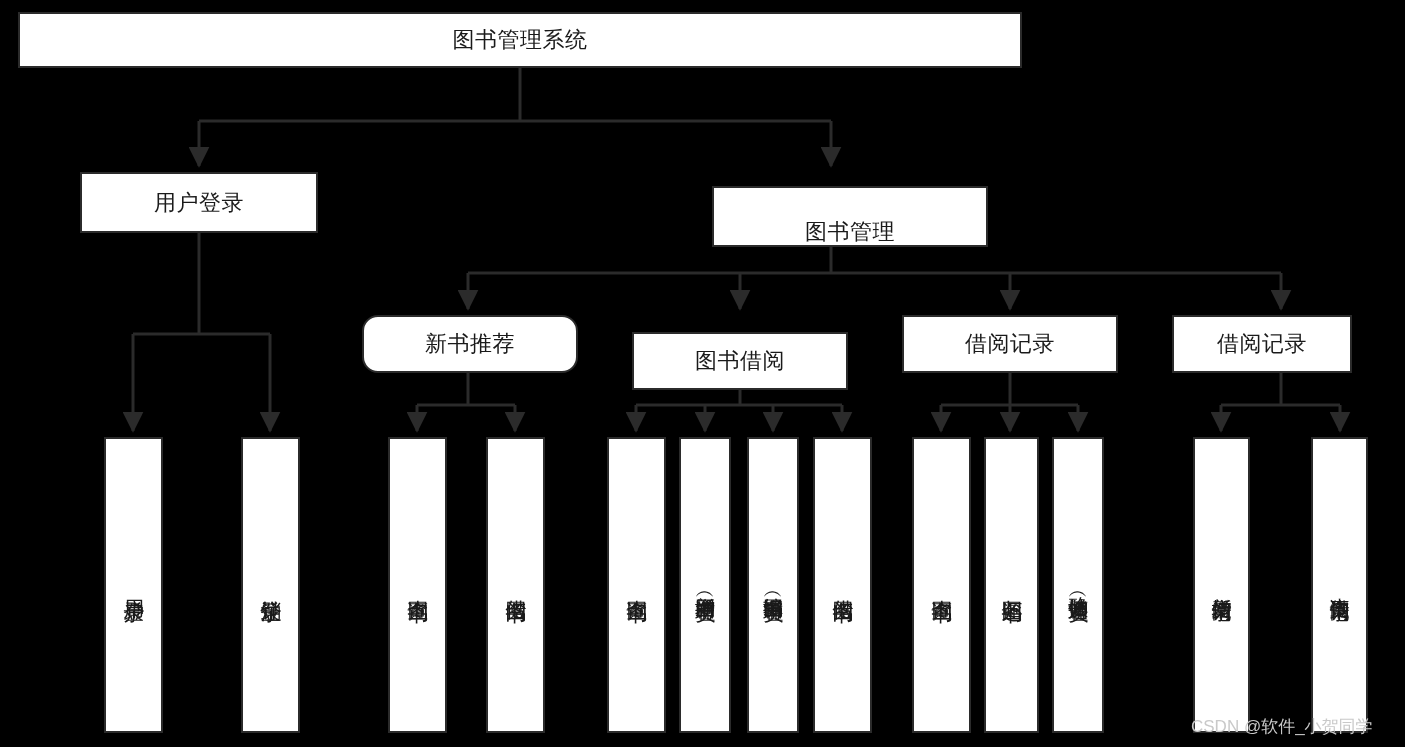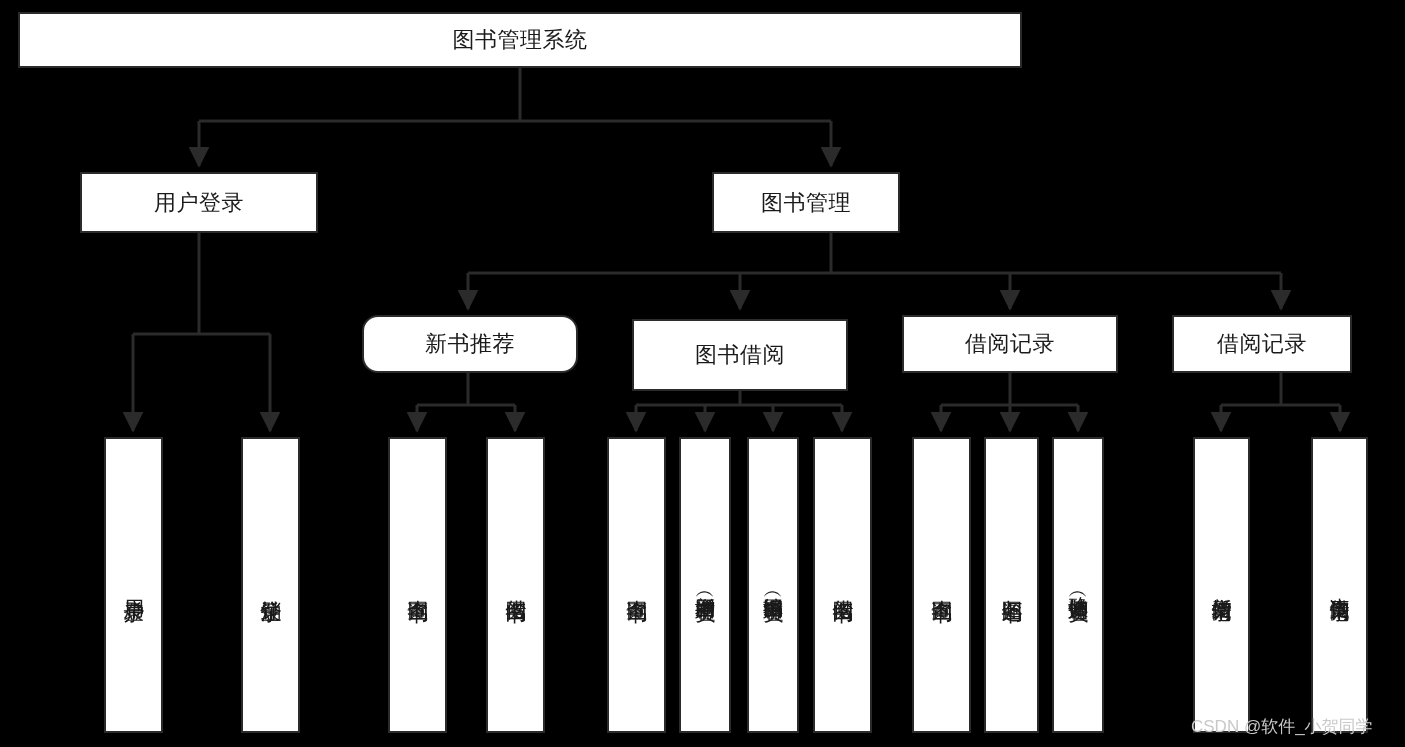--- a/index.html
+++ b/index.html
@@ -134,28 +134,28 @@
     </g>
   </svg>
 
   <div class="node h root" style="left:18px; top:12px; width:1004px; height:56px;">
     <span class="label">图书管理系统</span>
   </div>
 
   <div class="node h" style="left:80px; top:172px; width:238px; height:61px;">
     <span class="label">用户登录</span>
   </div>
-  <div class="node h" style="left:712px; top:172px; width:188px; height:61px;">
+  <div class="node h" style="left:712px; top:186px; width:276px; height:61px;align-items:flex-end;">
     <span class="label">图书管理</span>
   </div>
 
   <div class="node h" style="left:362px; top:315px; width:216px; height:58px;border-radius:16px;">
     <span class="label">新书推荐</span>
   </div>
-  <div class="node h" style="left:632px; top:319px; width:216px; height:72px;">
+  <div class="node h" style="left:632px; top:332px; width:216px; height:58px;">
     <span class="label">图书借阅</span>
   </div>
   <div class="node h" style="left:902px; top:315px; width:216px; height:58px;">
     <span class="label">借阅记录</span>
   </div>
   <div class="node h" style="left:1172px; top:315px; width:180px; height:58px;">
     <span class="label">借阅记录</span>
   </div>
 
   <div class="node v" style="left:104px; top:437px; width:59px; height:296px;">

